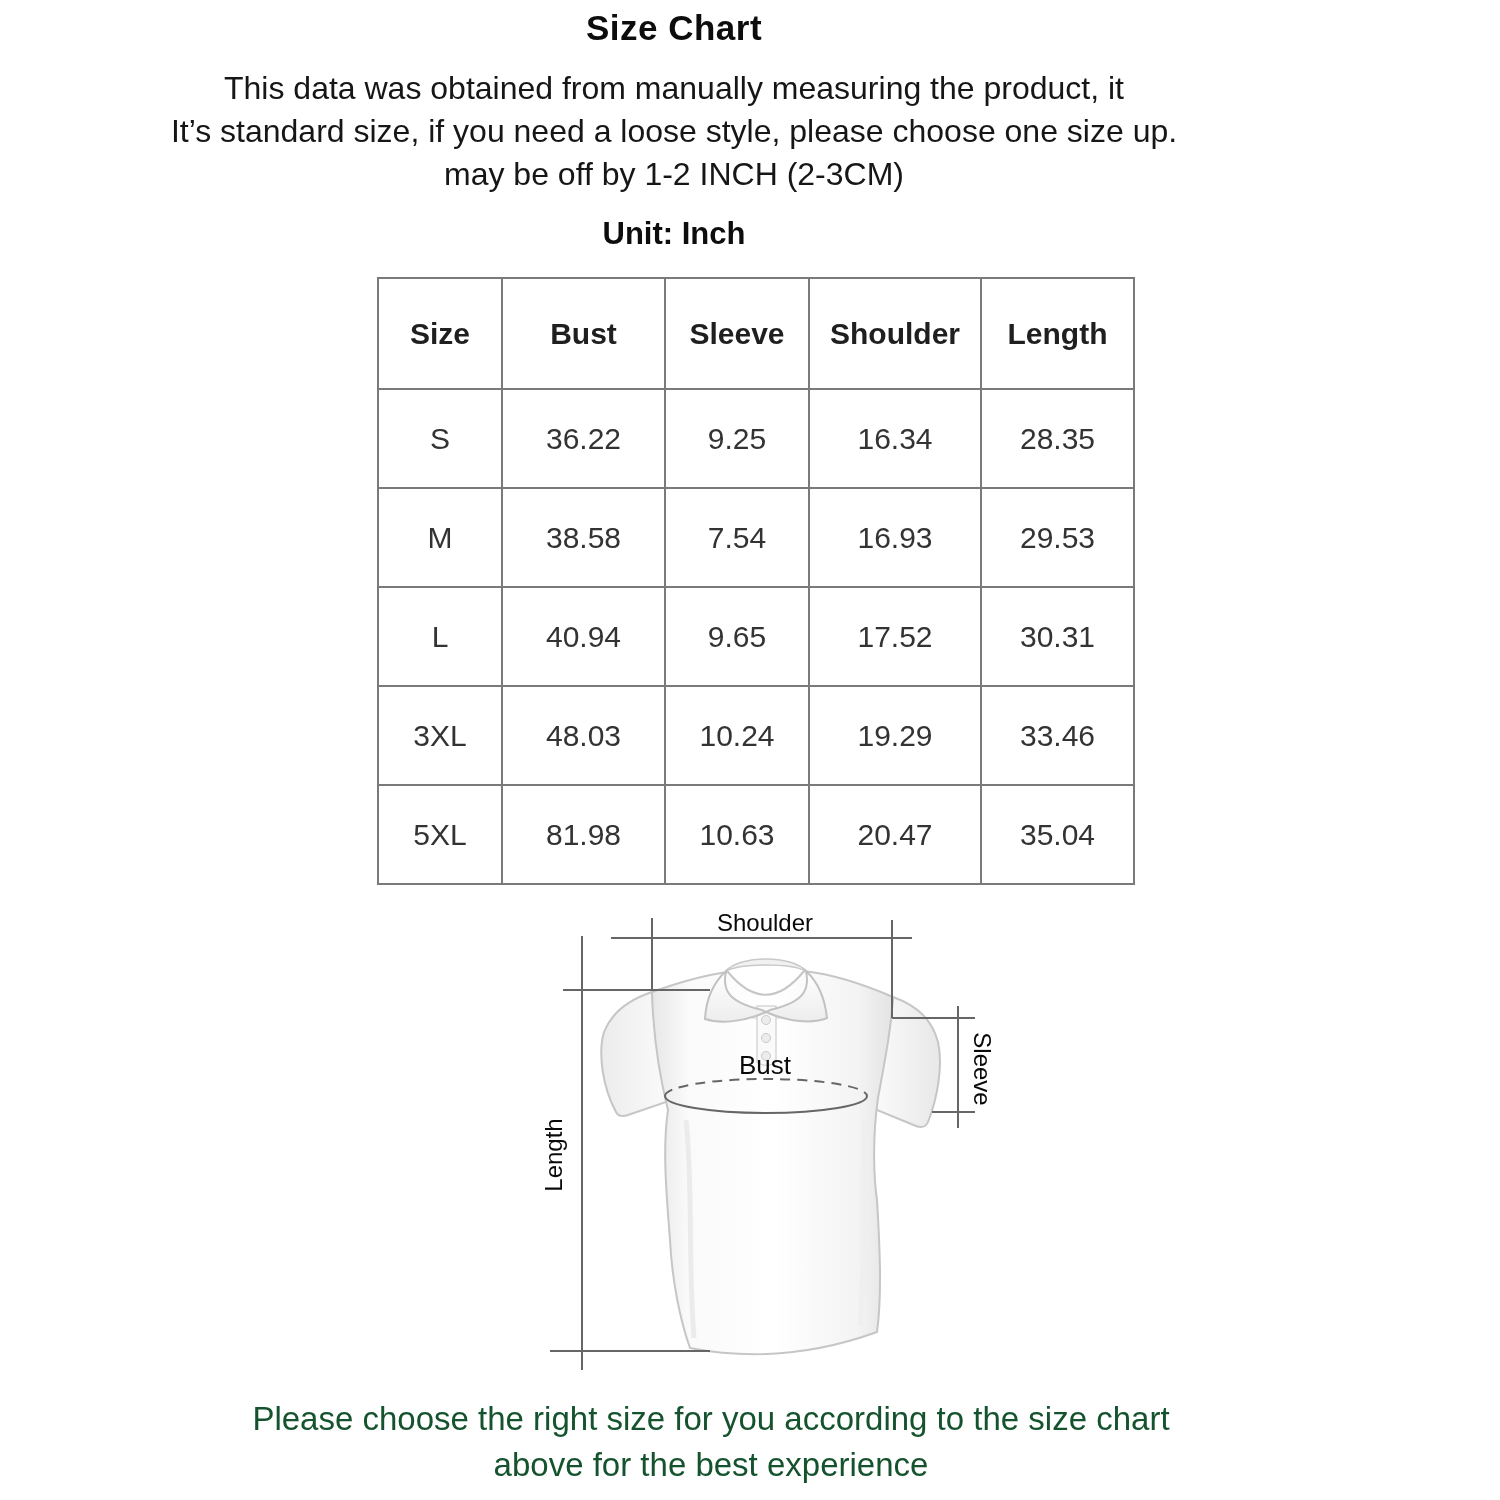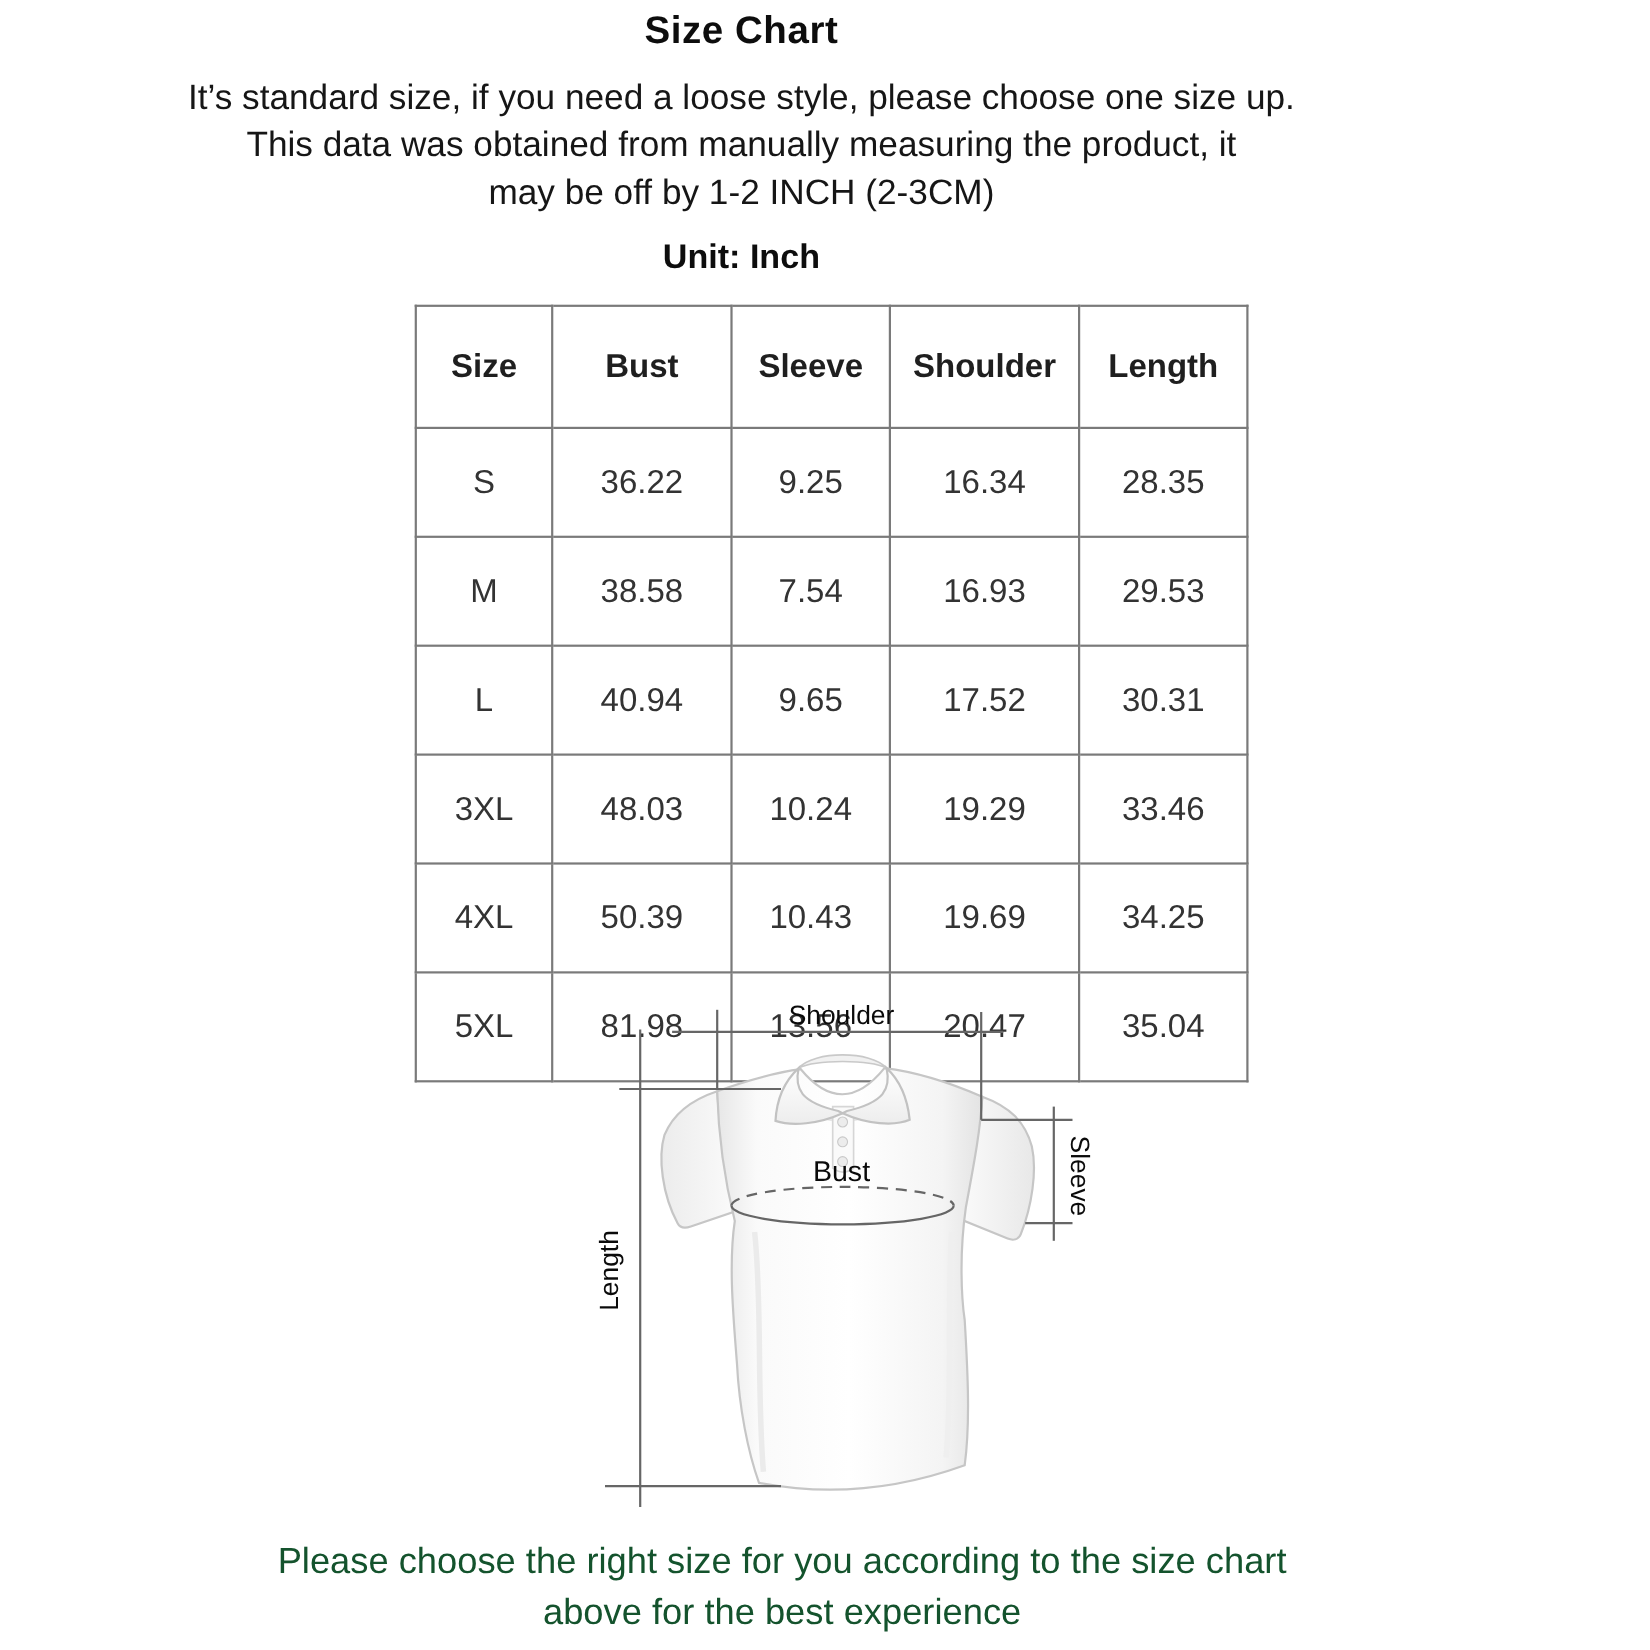--- a/index.html
+++ b/index.html
@@ -104,22 +104,22 @@
   }
 </style>
 </head>
 <body>
 
 <div class="canvas">
 
   <h1 class="page-title">Size Chart</h1>
 
   <div class="desc">
+    <div>This data was obtained from manually measuring the product, it</div>
     <div>It’s standard size, if you need a loose style, please choose one size up.</div>
-    <div>This data was obtained from manually measuring the product, it</div>
     <div>may be off by 1-2 INCH (2-3CM)</div>
   </div>
 
   <div class="unit-label">Unit: Inch</div>
 
   <table class="size-table">
     <colgroup>
       <col style="width:124px">
         <col style="width:163px">
         <col style="width:144px">
@@ -158,30 +158,23 @@
         <td>30.31</td>
       </tr>
       <tr>
         <td>3XL</td>
         <td>48.03</td>
         <td>10.24</td>
         <td>19.29</td>
         <td>33.46</td>
       </tr>
       <tr>
-        <td>4XL</td>
-        <td>50.39</td>
-        <td>10.43</td>
-        <td>19.69</td>
-        <td>34.25</td>
-      </tr>
-      <tr>
         <td>5XL</td>
         <td>81.98</td>
-        <td>13.56</td>
+        <td>10.63</td>
         <td>20.47</td>
         <td>35.04</td>
       </tr>
     </tbody>
   </table>
 
   <svg class="diagram" viewBox="0 0 550 490" xmlns="http://www.w3.org/2000/svg">
     <defs>
       <linearGradient id="gBody" x1="0" y1="0" x2="1" y2="0">
         <stop offset="0" stop-color="#e7e7e7"></stop>

